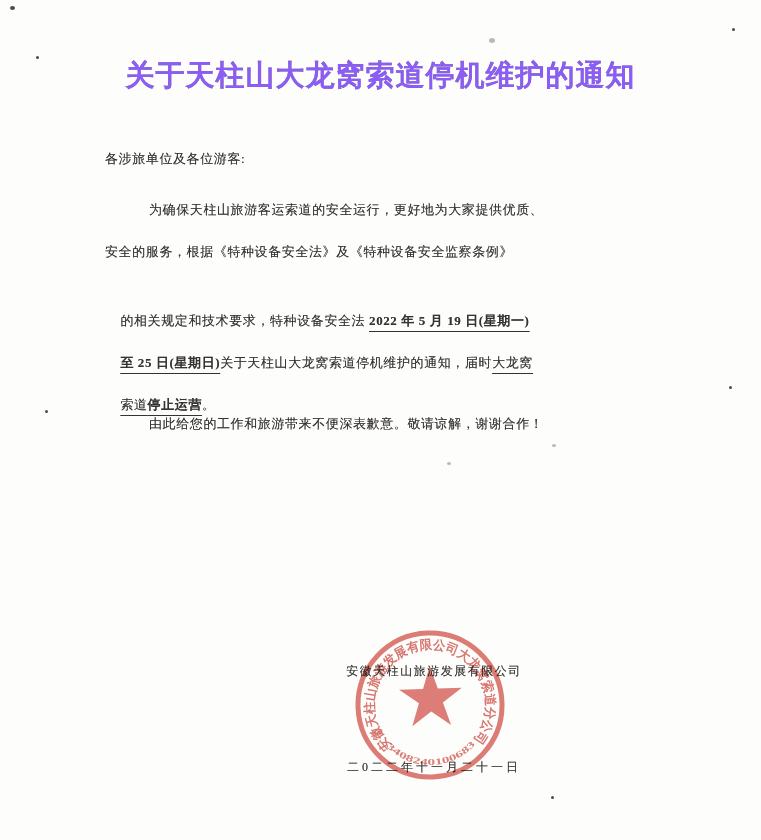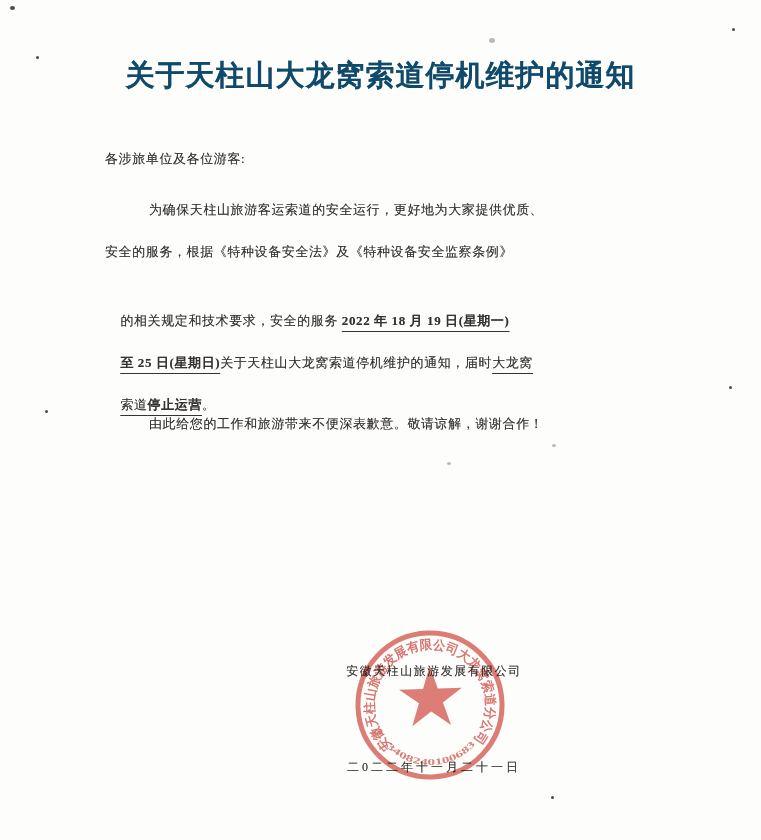--- a/index.html
+++ b/index.html
@@ -18,21 +18,21 @@
   }
   .doc-title {
     position: absolute;
     top: 56px;
     left: 0;
     width: 100%;
     text-align: center;
     font-size: 29px;
     font-weight: 700;
     letter-spacing: 1px;
-    color: #0c4a6e;
+    color: #8b5cf6;
     white-space: pre;
     text-shadow: 0 0 0.5px rgba(40,40,40,0.55);
   }
   .bline {
     position: absolute;
     left: 105px;
     font-size: 13px;
     line-height: 27px;
     letter-spacing: 0.6px;
     white-space: pre;
@@ -93,21 +93,21 @@
   <div class="speck faint" style="left:447px; top:462px; width:4px; height:3px;"></div>
   <div class="speck" style="left:551px; top:796px; width:3px; height:3px;"></div>
 
   <div class="doc-title">关于天柱山大龙窝索道停机维护的通知</div>
 
   <div class="bline" style="top:145px;">各涉旅单位及各位游客:</div>
 
   <div class="bline" style="top:238px;">安全的服务，根据《特种设备安全法》及《特种设备安全监察条例》</div>
   <div class="bline" style="top:196px; left:149px;">为确保天柱山旅游客运索道的安全运行，更好地为大家提供优质、</div>
   <div class="bline" style="top:280px;">
-    <span>的相关规定和技术要求，安全的服务 </span><span class="u w600">2022 年 18 月 19 日(星期一)</span>
+    <span>的相关规定和技术要求，特种设备安全法 </span><span class="u w600">2022 年 5 月 19 日(星期一)</span>
   </div>
   <div class="bline" style="top:322px;">
     <span class="u w600">至 25 日(星期日)</span><span>关于天柱山大龙窝索道停机维护的通知，届时</span><span class="u">大龙窝</span>
   </div>
   <div class="bline" style="top:364px;text-align:center;">
     <span class="u">索道</span><span class="u w700">停止运营</span><span>。</span>
   </div>
 
   <div class="bline" style="top:410px; left:149px;">由此给您的工作和旅游带来不便深表歉意。敬请谅解，谢谢合作！</div>
 

